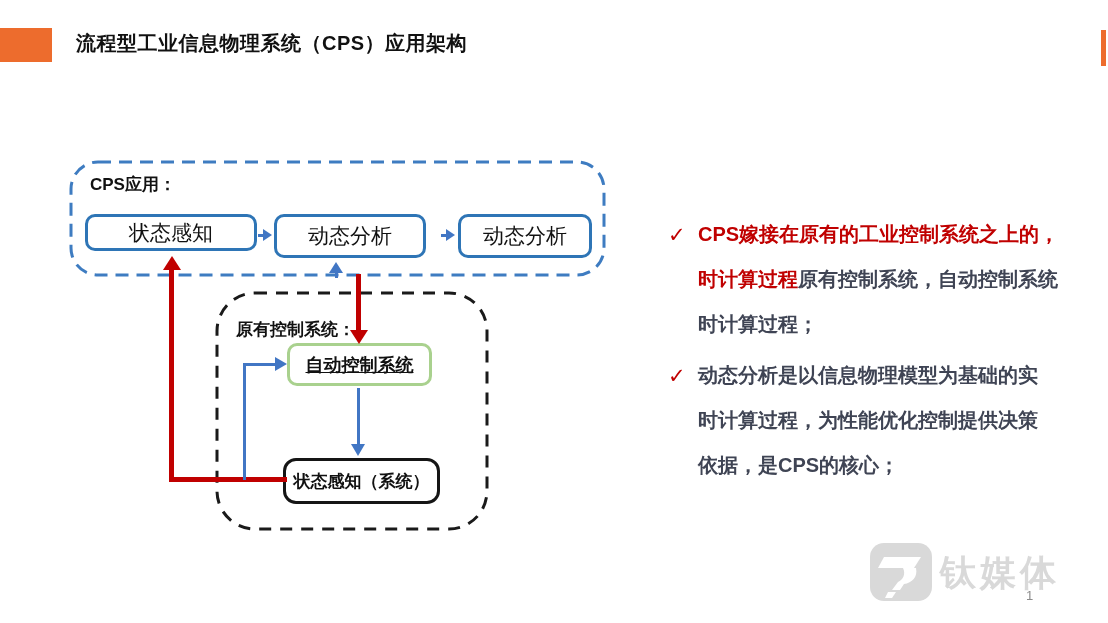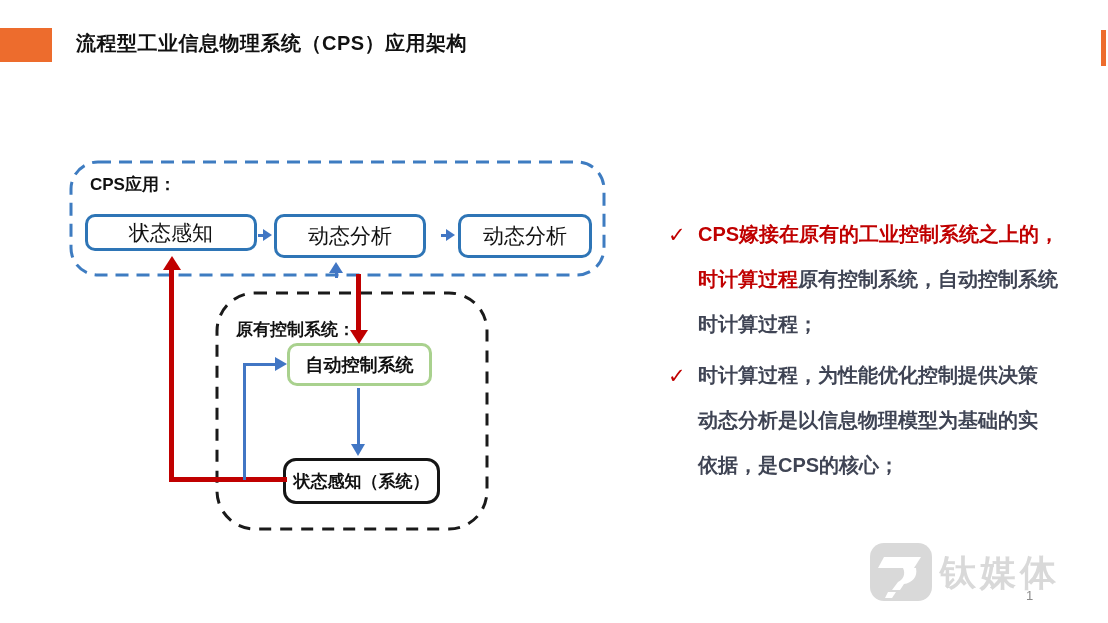--- a/index.html
+++ b/index.html
@@ -21,21 +21,21 @@
   #legacy-label {left:236px; top:318px; font-size:17px;}
 
   
   .node {position:absolute; display:flex; align-items:center; justify-content:center;
          background:#fff; box-sizing:border-box; white-space:nowrap;}
   .node-blue {border:3px solid var(--box-blue); border-radius:10px; font-size:21px;}
   #node-sense   {left:85px;  top:214px; width:172px; height:37px;}
   #node-analyze {left:274px; top:214px; width:152px; height:44px;}
   #node-decide  {left:458px; top:214px; width:134px; height:44px;}
   #node-autoctrl {left:287px; top:343px; width:145px; height:43px;
-                  border:3px solid var(--green-border); border-radius:10px; font-size:18px; font-weight:bold;}
+                  border:3px solid var(--green-border); border-radius:10px; font-size:18px; font-weight:bold;text-decoration:underline;}
   #node-device   {left:283px; top:458px; width:157px; height:46px;
                   border:3px solid #151515; border-radius:13px; font-size:17px; font-weight:bold;}
 
   
   .ln {position:absolute;}
   .tri {position:absolute; width:0; height:0;}
   #red-up-line   {left:169px; top:268px; width:5px;  height:212px; background:var(--arrow-red);}
   #red-up-head   {left:163px; top:256px; border-left:9px solid transparent; border-right:9px solid transparent; border-bottom:14px solid var(--arrow-red);}
   #red-h-line    {left:169px; top:477px; width:118px; height:5px;  background:var(--arrow-red);}
   #red-down-line {left:356px; top:274px; width:5px;  height:56px;  background:var(--arrow-red);}
@@ -119,22 +119,22 @@
 
   <div class="notes">
     <div class="note-item">
       <span class="check">✓</span>
       <div class="note-line"><span class="seg-red">CPS嫁接在原有的工业控制系统之上的，</span></div>
       <div class="note-line"><span class="seg-red">时计算过程</span><span>原有控制系统，自动控制系统</span></div>
       <div class="note-line"><span>时计算过程；</span></div>
     </div>
     <div class="note-item">
       <span class="check">✓</span>
+      <div class="note-line"><span>动态分析是以信息物理模型为基础的实</span></div>
       <div class="note-line"><span>时计算过程，为性能优化控制提供决策</span></div>
-      <div class="note-line"><span>动态分析是以信息物理模型为基础的实</span></div>
       <div class="note-line"><span>依据，是CPS的核心；</span></div>
     </div>
   </div>
 
   <div id="wm-logo">
     <svg width="62" height="58" viewBox="0 0 62 58">
       <path d="M14 14 L51 14 L44 25 L8 25 Z" fill="#ffffff"></path>
       <path d="M34 25 L46 25 C48 34 42 40 34 41 L30 47 L22 47 L28 39 C33 37 36 31 33 25 Z" fill="#ffffff"></path>
       <path d="M18 49 L26 49 L22 55 L15 55 Z" fill="#ffffff"></path>
     </svg>

